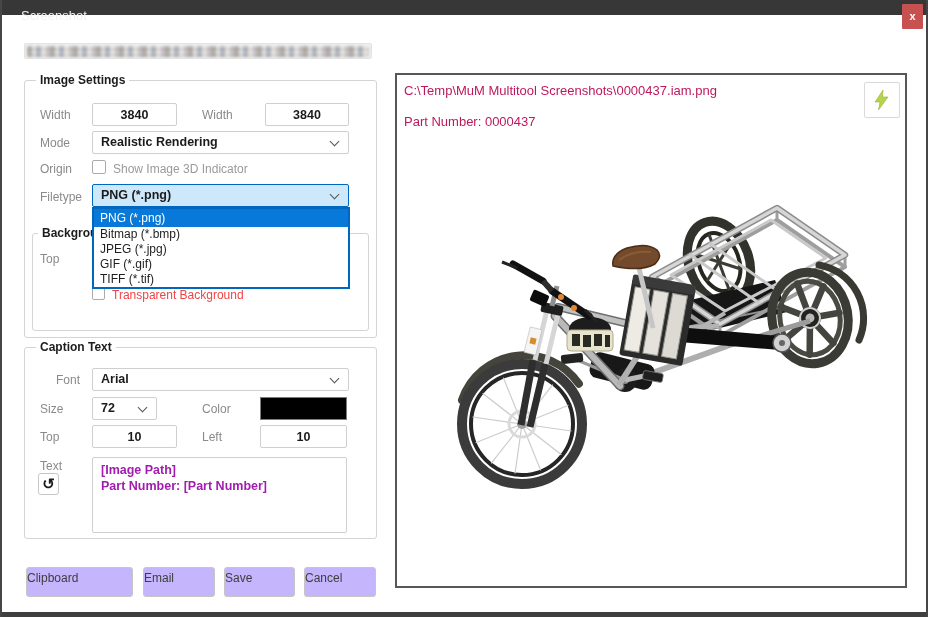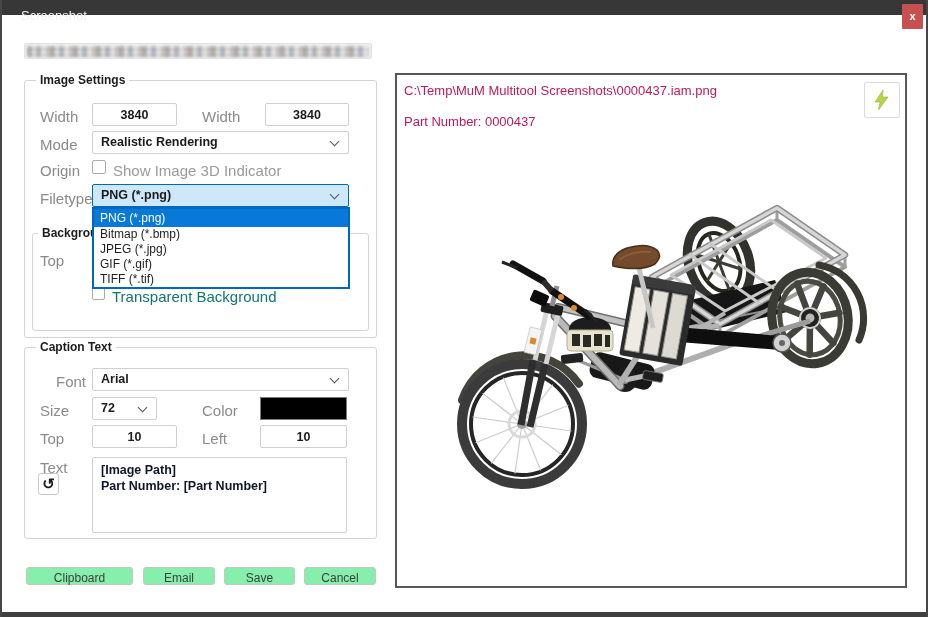--- a/index.html
+++ b/index.html
@@ -29,21 +29,21 @@
     background-image:
       repeating-linear-gradient(90deg, rgba(110,100,90,.45) 0 5px, rgba(205,205,210,.25) 5px 9px,
         rgba(90,100,125,.38) 9px 14px, rgba(225,218,200,.3) 14px 19px, rgba(150,135,150,.4) 19px 23px),
       repeating-linear-gradient(0deg, rgba(120,120,120,.25) 0 3px, rgba(230,230,230,.2) 3px 6px);
   }
   .grp { position: absolute; border: 1px solid #d4d4d4; border-radius: 3px; background: transparent; }
   .legend {
     position: absolute; background: #fff; padding: 0 4px; font-size: 12px;
     font-weight: 600; color: #1c1c1c; white-space: nowrap;
   }
-  .lbl { position: absolute; font-size: 15px; color: #8a8a8a; white-space: nowrap; }
+  .lbl { position: absolute; font-size: 12px; color: #8a8a8a; white-space: nowrap; }
   .inp {
     position: absolute; border: 1px solid #cfcfcf; border-radius: 2px; background: #fff;
     font-family: "Liberation Sans", sans-serif; font-size: 12.5px; color: #1b1b1b;
     font-weight: 600; text-align: center; outline: none;
   }
   .combo {
     position: absolute; border: 1px solid #cfcfcf; border-radius: 2px; background: #fff;
     font-size: 12.5px; color: #1b1b1b; font-weight: 600; line-height: 21px;
     padding-left: 8px; cursor: default; white-space: nowrap; overflow: hidden;
   }
@@ -59,30 +59,30 @@
   .dropitem { padding: 0 6px; line-height: 15px; height: 15px; white-space: nowrap; cursor: default; }
   .dropitem.selected { background: #0879d8; color: #fff; height: 18px; line-height: 18px; }
   .chk {
     position: absolute; width: 14px; height: 14px; border: 1px solid #ababab;
     border-radius: 2px; background: #fff; cursor: pointer;
   }
   .swatch { position: absolute; background: #000; border: 1px solid #7d7d7d; cursor: pointer; }
   .txtarea {
     position: absolute; border: 1px solid #cfcfcf; border-radius: 2px; background: #fff;
     font-family: "Liberation Sans", sans-serif; font-size: 12.5px; font-weight: 600;
-    color: #0f172a; padding: 4px 8px; resize: none; outline: none; line-height: 16px;
+    color: #a21caf; padding: 4px 8px; resize: none; outline: none; line-height: 16px;
   }
   .mini-btn {
     position: absolute; width: 21px; height: 22px; border: 1px solid #c6c6c6; border-radius: 3px;
     background: #fff; text-align: center; line-height: 20px; font-size: 15px; font-weight: 700;
     color: #1a1a1a; cursor: pointer;
   }
   .act-btn {
-    position: absolute; height: 18px; border: 1px solid #c6c6c6; border-radius: 3px;
-    background: #86efac; color: #3d3d3d; font-size: 12px; text-align: center; line-height: 20px;
+    position: absolute; height: 30px; border: 1px solid #c6c6c6; border-radius: 3px;
+    background: #c4b5fd; color: #3d3d3d; font-size: 12px; text-align: left; line-height: 20px;
     cursor: pointer; font-family: "Liberation Sans", sans-serif;
   }
   .preview {
     position: absolute; left: 393px; top: 73px; width: 512px; height: 515px;
     border: 2px solid #575757; background: #fff;
   }
   .preview-caption {
     position: absolute; left: 7px; top: 8px; font-size: 13px; line-height: 15.5px;
     color: #be185d; white-space: pre;
   }
@@ -130,21 +130,21 @@
   <span class="lbl" style="left:38px;top:190px;">Filetype</span>
   <div class="combo focused" style="left:90px;top:184px;width:257px;height:23px;">
     <span>PNG (*.png)</span>
     <span class="chev"></span>
   </div>
 
   <div class="grp" style="left:30px;top:233px;width:337px;height:98px;"></div>
   <span class="legend" style="left:36px;top:226px;">Background</span>
   <span class="lbl" style="left:38px;top:252px;">Top</span>
   <div class="chk" style="left:90px;top:287px;width:13px;height:13px;"></div>
-  <span class="lbl" style="left:110px;top:288px;color:#0f766e;">Transparent Background</span>
+  <span class="lbl" style="left:110px;top:288px;color:#ef4444;">Transparent Background</span>
 
   <div class="droplist">
     <div class="dropitem selected">PNG (*.png)</div>
     <div class="dropitem">Bitmap (*.bmp)</div>
     <div class="dropitem">JPEG (*.jpg)</div>
     <div class="dropitem">GIF (*.gif)</div>
     <div class="dropitem">TIFF (*.tif)</div>
   </div>
 
   <div class="grp" style="left:22px;top:347px;width:353px;height:192px;"></div>

